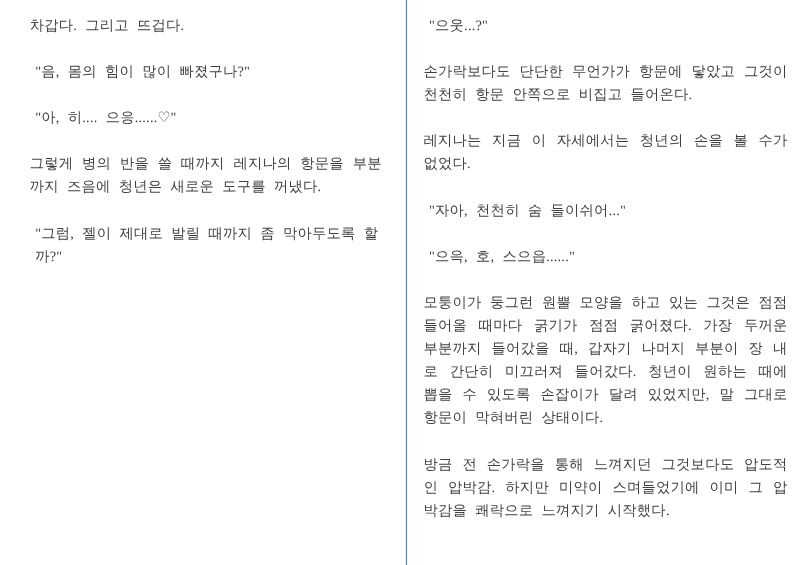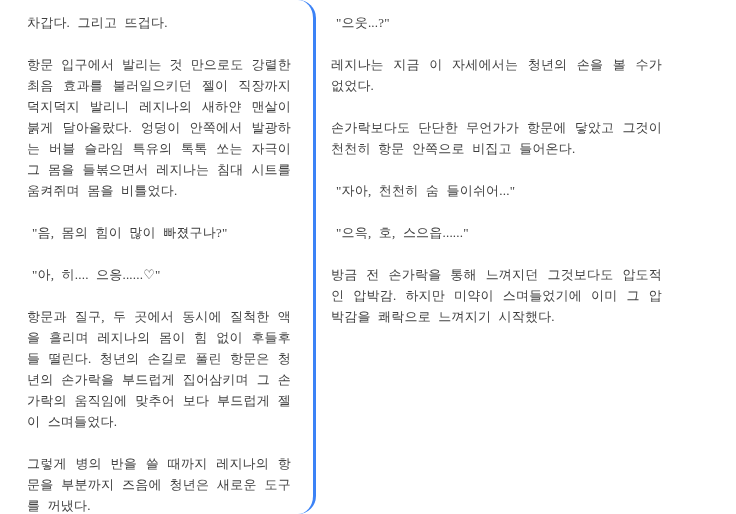--- a/index.html
+++ b/index.html
@@ -20,24 +20,23 @@
     font-family: "Liberation Serif", "DejaVu Serif", serif;
     color: #3f3f3f;
     font-size: 13px;
     line-height: 21px;
   }
   .page {
     box-sizing: border-box;
     overflow: hidden;
   }
   .page-left {
-    width: 316px;
-    border-right: 3px solid #3b82f6;
+    width: 370px;
+    border-right: 1px solid #3b82f6;
     padding: 12px 22px 0 27px;
-    border-radius: 18px;
   }
   .page-right {
     width: 366px;
     padding: 12px 20px 0 15px;
   }
   .block {
     margin: 0 0 21px 0;
     text-align: justify;
     word-spacing: 4px;
     letter-spacing: 0.2px;
@@ -46,28 +45,27 @@
     padding-left: 5px;
     text-align: left;
   }
 </style>
 </head>
 <body>
 
 <div class="spread">
   <div class="page page-left">
       <p class="block narration">차갑다. 그리고 뜨겁다.</p>
-      <p class="block narration">항문 입구에서 발리는 것 만으로도 강렬한 최음 효과를 불러일으키던 젤이 직장까지 덕지덕지 발리니 레지나의 새하얀 맨살이 붉게 달아올랐다. 엉덩이 안쪽에서 발광하는 버블 슬라임 특유의 톡톡 쏘는 자극이 그 몸을 들볶으면서 레지나는 침대 시트를 움켜쥐며 몸을 비틀었다.</p>
       <p class="block dialogue">"음, 몸의 힘이 많이 빠졌구나?"</p>
       <p class="block dialogue">"아, 히.... 으응......♡"</p>
-      <p class="block narration">항문과 질구, 두 곳에서 동시에 질척한 액을 흘리며 레지나의 몸이 힘 없이 후들후들 떨린다. 청년의 손길로 풀린 항문은 청년의 손가락을 부드럽게 집어삼키며 그 손가락의 움직임에 맞추어 보다 부드럽게 젤이 스며들었다.</p>
       <p class="block narration">그렇게 병의 반을 쓸 때까지 레지나의 항문을 부분까지 즈음에 청년은 새로운 도구를 꺼냈다.</p>
       <p class="block dialogue">"그럼, 젤이 제대로 발릴 때까지 좀 막아두도록 할까?"</p>
     </div>
   <div class="page page-right">
       <p class="block dialogue">"으웃...?"</p>
+      <p class="block narration">손가락보다도 단단한 무언가가 항문에 닿았고 그것이 천천히 항문 안쪽으로 비집고 들어온다.</p>
       <p class="block narration">레지나는 지금 이 자세에서는 청년의 손을 볼 수가 없었다.</p>
-      <p class="block narration">손가락보다도 단단한 무언가가 항문에 닿았고 그것이 천천히 항문 안쪽으로 비집고 들어온다.</p>
       <p class="block dialogue">"자아, 천천히 숨 들이쉬어..."</p>
       <p class="block dialogue">"으윽, 호, 스으읍......"</p>
+      <p class="block narration">모퉁이가 둥그런 원뿔 모양을 하고 있는 그것은 점점 들어올 때마다 굵기가 점점 굵어졌다. 가장 두꺼운 부분까지 들어갔을 때, 갑자기 나머지 부분이 장 내로 간단히 미끄러져 들어갔다. 청년이 원하는 때에 뽑을 수 있도록 손잡이가 달려 있었지만, 말 그대로 항문이 막혀버린 상태이다.</p>
       <p class="block narration">방금 전 손가락을 통해 느껴지던 그것보다도 압도적인 압박감. 하지만 미약이 스며들었기에 이미 그 압박감을 쾌락으로 느껴지기 시작했다.</p>
     </div>
 </div>
 
 </body></html>

